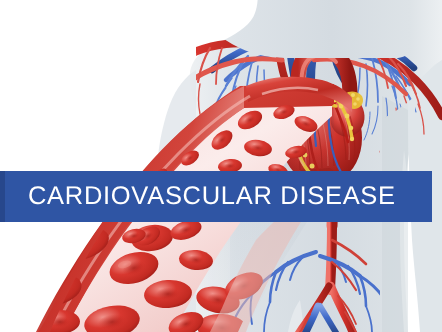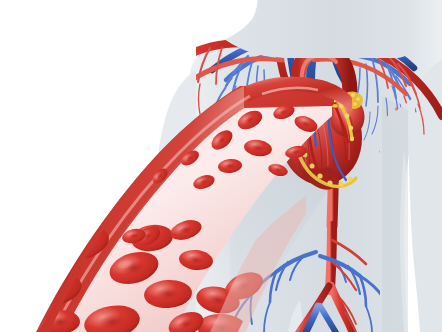--- a/index.html
+++ b/index.html
@@ -602,14 +602,17 @@
 
       <path d="M256,240 C244,260 232,284 222,308 C216,320 212,328 210,332
                L246,332 C254,310 266,284 280,258 C290,240 298,226 306,214
                L306,196 C290,208 272,222 256,240 Z" fill="#e9b9b4" opacity="0.55"></path>
     </g>
 
     <path d="M0,0 L196,0 C178,34 148,74 112,112 C74,152 38,190 0,224 Z" fill="#ffffff"></path>
     <path d="M0,300 C14,306 26,316 36,332 L0,332 Z" fill="#ffffff" opacity="0.85"></path>
   </svg>
 
+  <div id="banner">
+    <div id="banner-title">CARDIOVASCULAR DISEASE</div>
+  </div>
 
 </div>
 
 </body></html>

